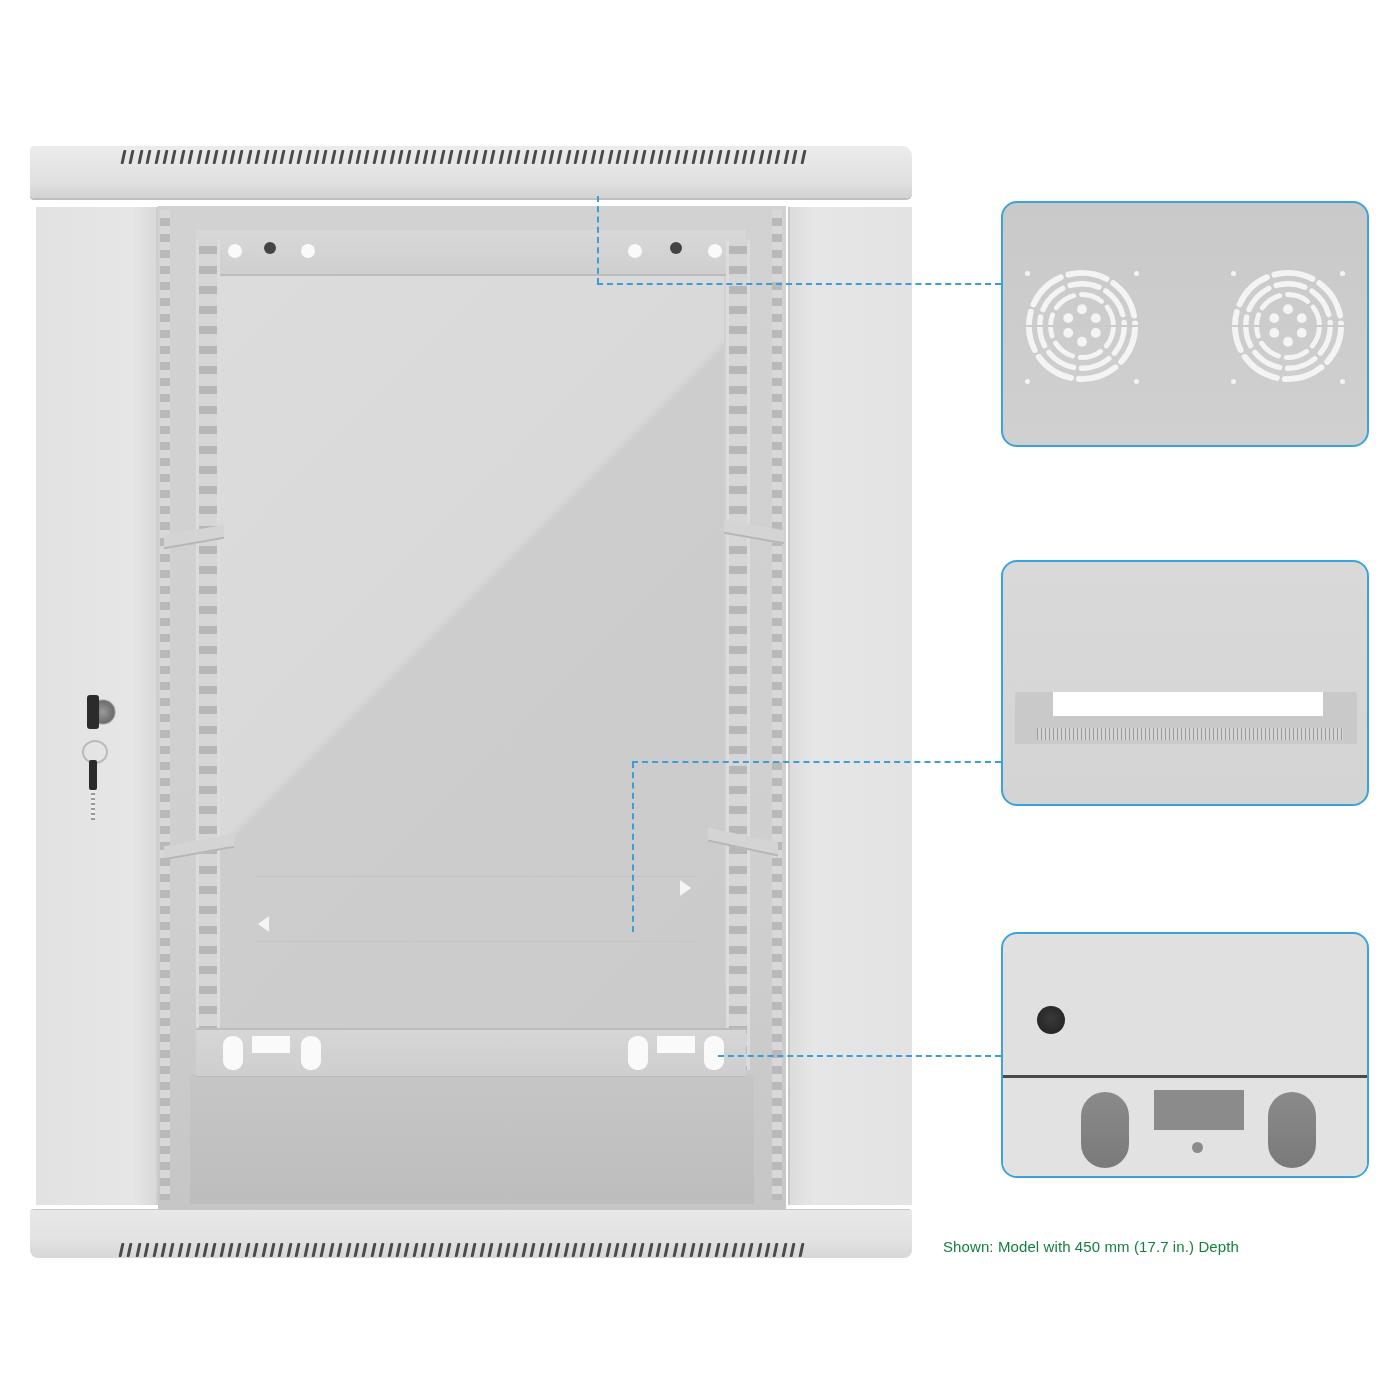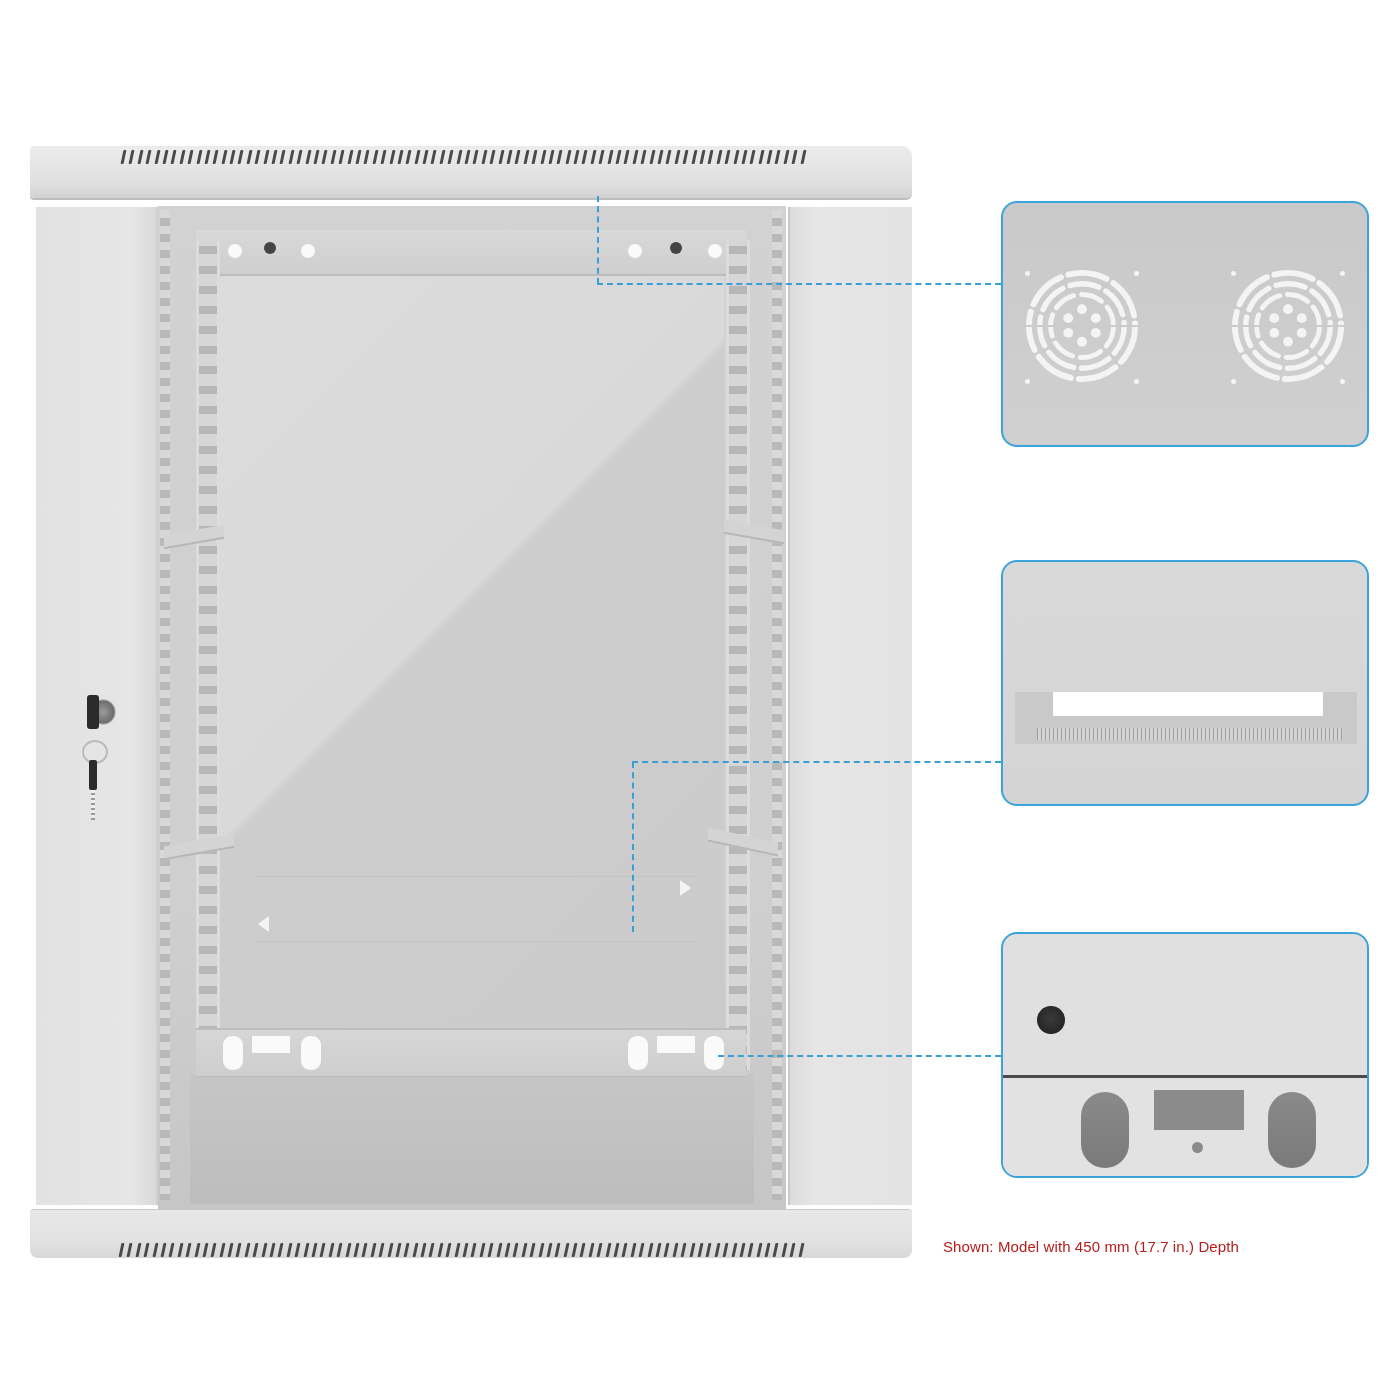--- a/index.html
+++ b/index.html
@@ -49,21 +49,21 @@
 
   
   .callout { left: 1001px; width: 364px; height: 242px; border: 2px solid #3aa3dc; border-radius: 16px; overflow: hidden; }
   .callout-1 { top: 201px; background: linear-gradient(180deg, #c9c9c9, #d0d0d0); }
   .callout-2 { top: 560px; background: linear-gradient(180deg, #d9d9d9, #d4d4d4); }
   .callout-3 { top: 932px; background: #e0e0e0; }
 
   .fan { width: 118px; height: 118px; }
   .screw-dot { width: 5px; height: 5px; border-radius: 50%; background: #f4f4f4; }
 
-  .caption { left: 943px; top: 1238px; font-family: "Liberation Sans", sans-serif; font-size: 15px; color: #b91c1c; letter-spacing: 0.1px; white-space: nowrap; }
+  .caption { left: 943px; top: 1238px; font-family: "Liberation Sans", sans-serif; font-size: 15px; color: #15803d; letter-spacing: 0.1px; white-space: nowrap; }
 </style>
 </head>
 <body>
 
 <div class="abs" style="left:0;top:0;width:940px;height:1280px;">
   <div class="abs interior"></div>
   <div class="abs side-strip side-l"></div>
   <div class="abs side-strip side-r"></div>
   <div class="abs back-panel"></div>
   <div class="abs floor"></div>

